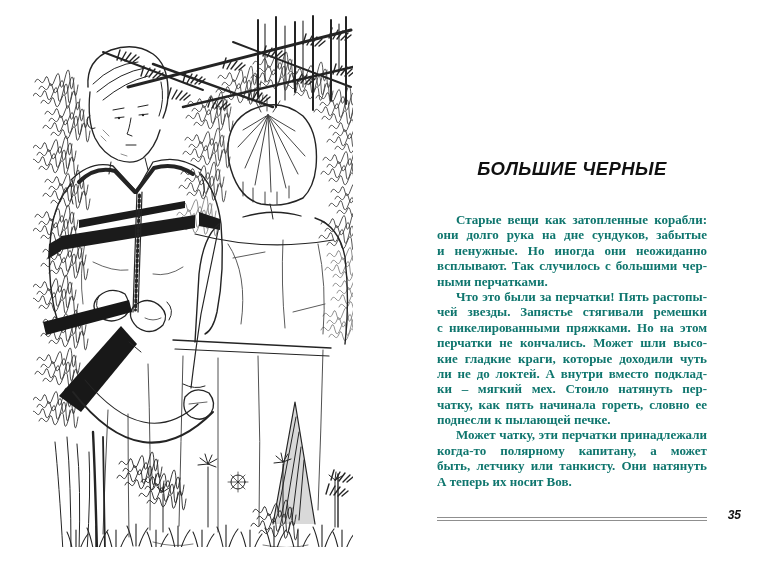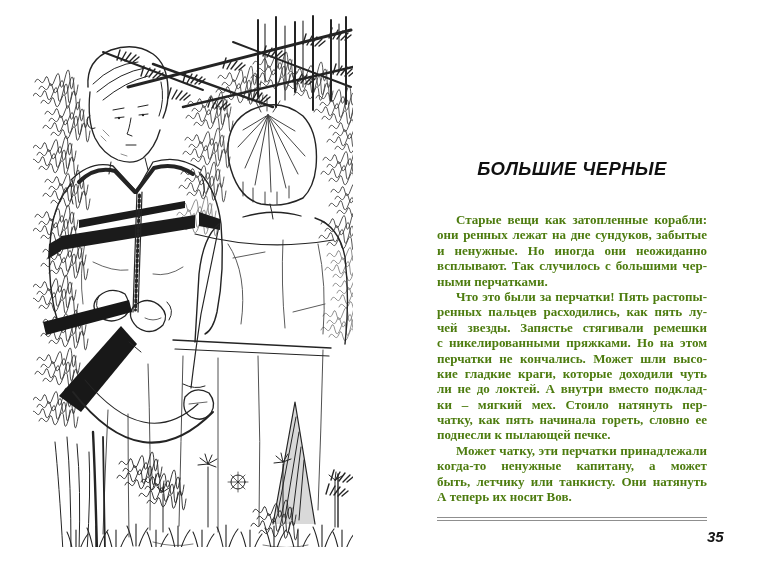--- a/index.html
+++ b/index.html
@@ -9,31 +9,31 @@
   
   .illustration{position:absolute;left:33px;top:12px;width:320px;height:535px;}
   .illustration svg{display:block;width:100%;height:100%;}
 
   
   .text-col{position:absolute;left:437px;top:0;width:270px;height:524px;color:#1c1c1c;}
   .title{position:absolute;left:0;top:157px;width:270px;text-align:center;
          font-family:"Liberation Sans",sans-serif;font-weight:700;font-style:italic;
          font-size:18.5px;line-height:23px;letter-spacing:.4px;color:#101010;}
   .body-text{position:absolute;left:0;top:212px;width:270px;
-         font-family:"Liberation Serif",serif;font-weight:700;font-size:13px;color:#4d7c0f;}
+         font-family:"Liberation Serif",serif;font-weight:700;font-size:13px;color:#0f766e;}
   .line{height:15.4px;line-height:15.4px;text-align:justify;text-align-last:justify;overflow:hidden;}
   .line.last{text-align-last:left;}
   .line.first{text-indent:19px;}
 
   
   .footer-rule{position:absolute;left:437px;top:517px;width:270px;height:2px;
          border-top:1px solid #8f8f8f;border-bottom:1px solid #8f8f8f;}
-  .page-number{position:absolute;left:707px;top:508px;width:34px;text-align:left;
+  .page-number{position:absolute;left:707px;top:508px;width:34px;text-align:right;
          font-family:"Liberation Sans",sans-serif;font-weight:700;font-style:italic;
-         font-size:15px;color:#141414;margin-top:20px;}
+         font-size:12px;color:#141414;}
 
   .ink{stroke:#242424;fill:none;stroke-linecap:round;stroke-linejoin:round;}
 </style>
 </head>
 <body>
 
 <div class="page">
 
   <div class="illustration">
     <svg viewBox="0 0 320 535" xmlns="http://www.w3.org/2000/svg">
@@ -285,40 +285,39 @@
     </svg>
   </div>
 
   <div class="text-col">
     <div class="title">
       <div>БОЛЬШИЕ ЧЕРНЫЕ</div>
     </div>
     <div class="body-text">
         <div>
           <div class="line first">Старые вещи как затопленные корабли:</div>
-          <div class="line">они ренных лежат на дне сундуков, забытые</div>
+          <div class="line">они долго рука на дне сундуков, забытые</div>
           <div class="line">и ненужные. Но иногда они неожиданно</div>
           <div class="line">всплывают. Так случилось с большими чер-</div>
           <div class="line last">ными перчатками.</div>
         </div>
         <div>
           <div class="line first">Что это были за перчатки! Пять растопы-</div>
-          <div class="line">ренных пальцев расходились, как пять лу-</div>
           <div class="line">чей звезды. Запястье стягивали ремешки</div>
           <div class="line">с никелированными пряжками. Но на этом</div>
           <div class="line">перчатки не кончались. Может шли высо-</div>
           <div class="line">кие гладкие краги, которые доходили чуть</div>
           <div class="line">ли не до локтей. А внутри вместо подклад-</div>
           <div class="line">ки – мягкий мех. Стоило натянуть пер-</div>
           <div class="line">чатку, как пять начинала гореть, словно ее</div>
           <div class="line last">поднесли к пылающей печке.</div>
         </div>
         <div>
           <div class="line first">Может чатку, эти перчатки принадлежали</div>
-          <div class="line">когда-то ненужные капитану, а может</div>
+          <div class="line">когда-то полярному капитану, а может</div>
           <div class="line">быть, летчику или танкисту. Они натянуть</div>
           <div class="line last">А теперь их носит Вов.</div>
         </div>
       </div>
   </div>
 
   <div class="footer-rule"></div>
   <div class="page-number">35</div>
 
 </div>

